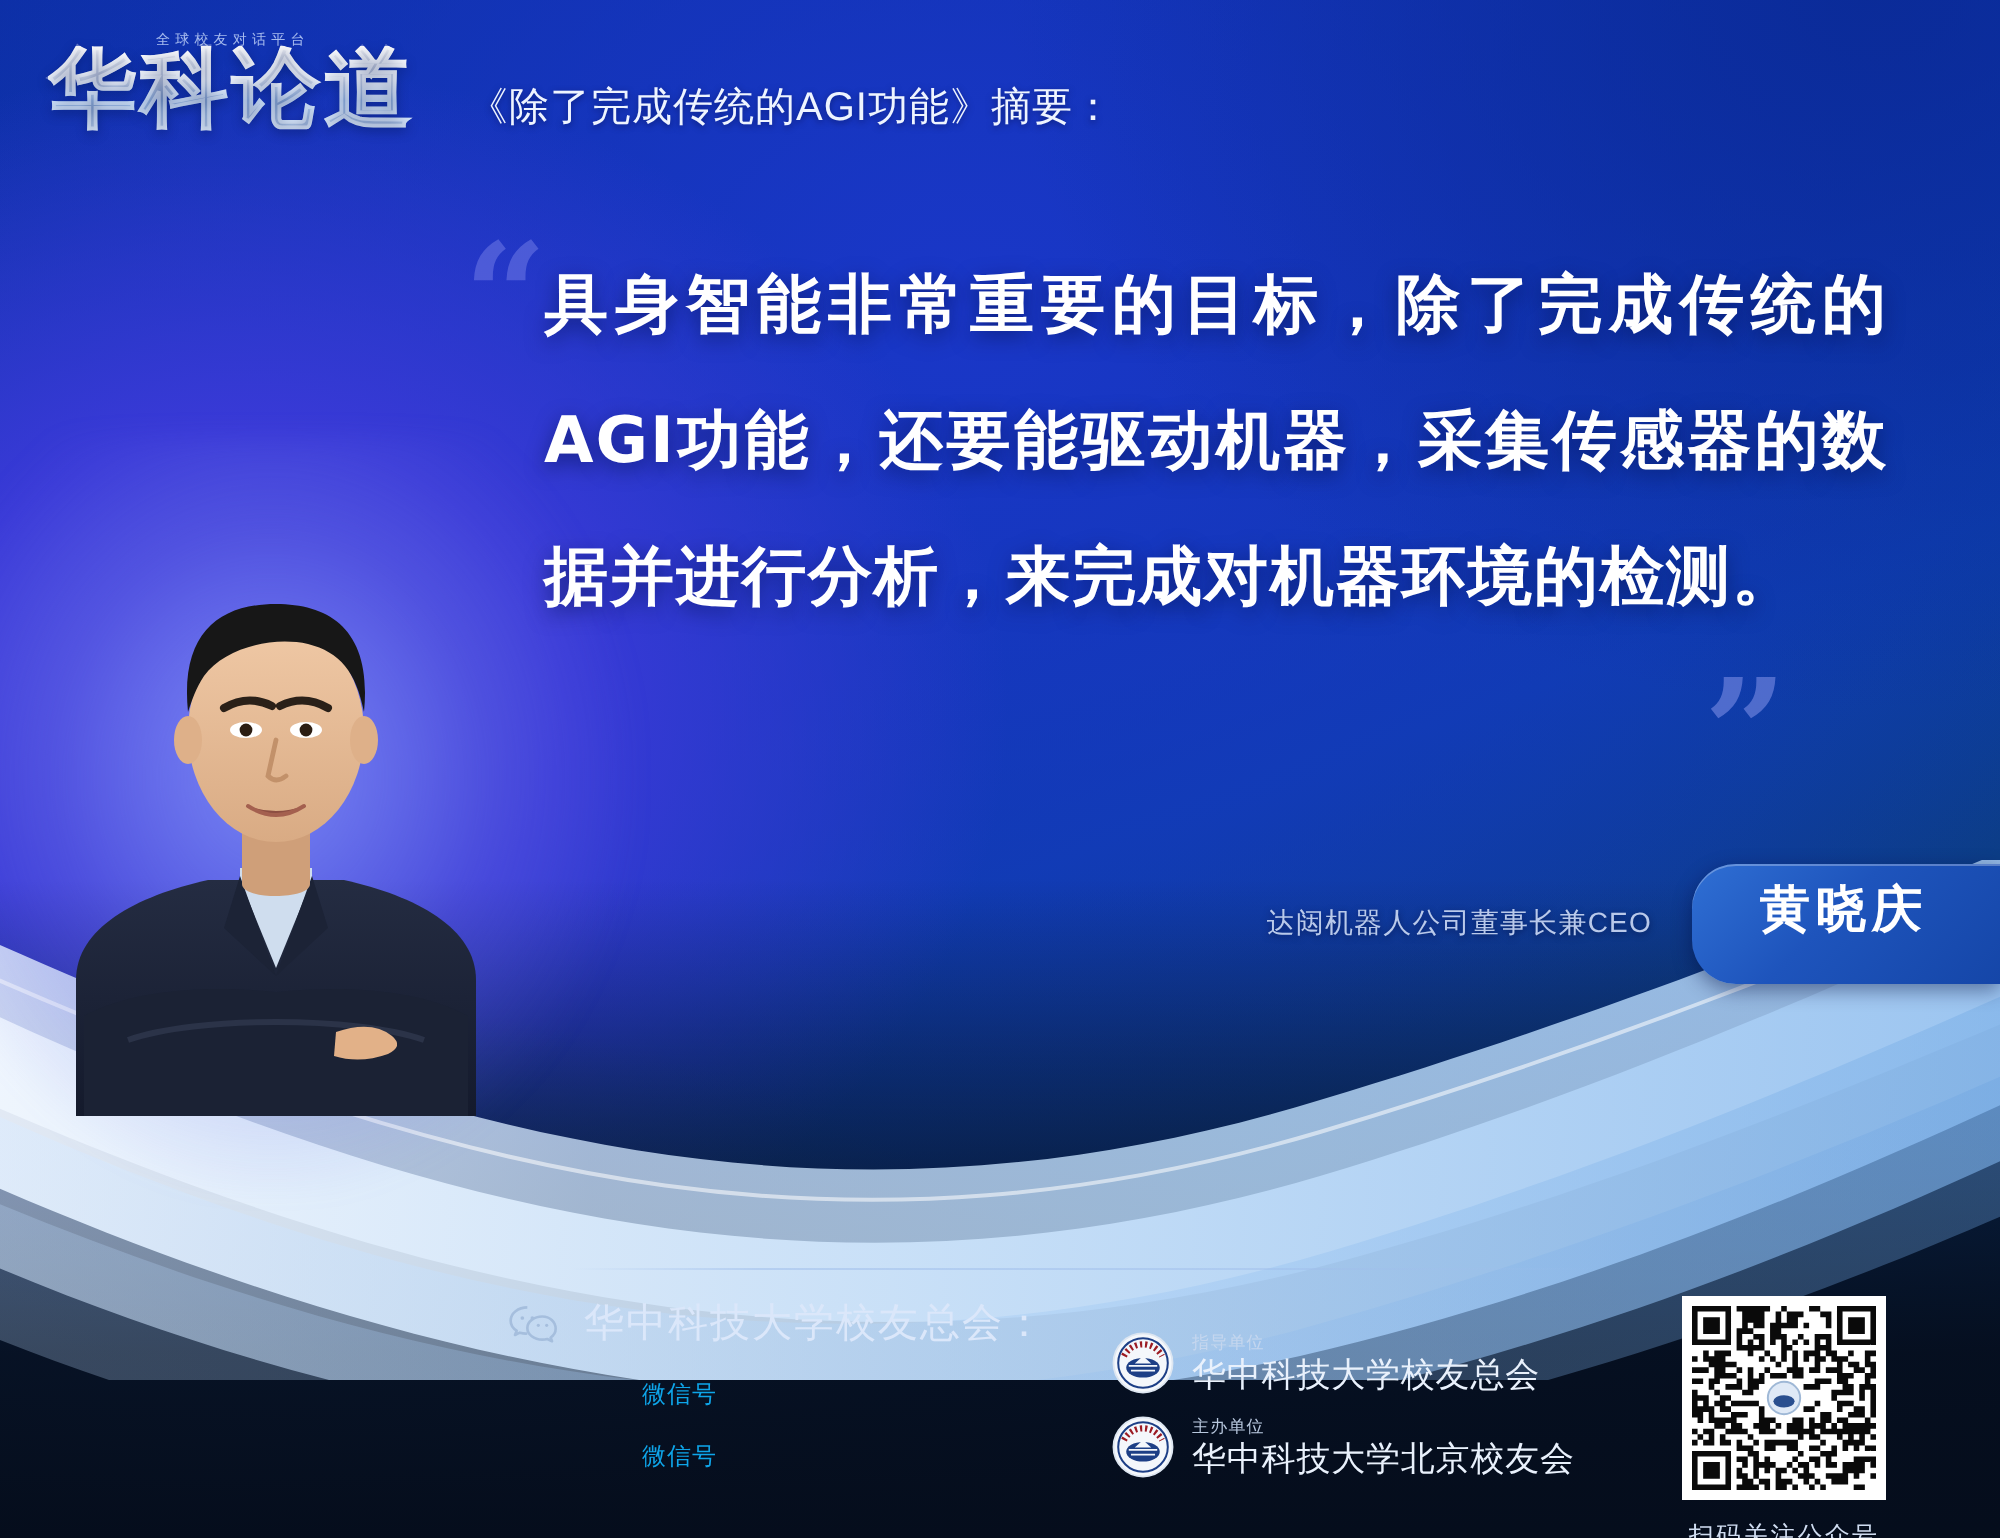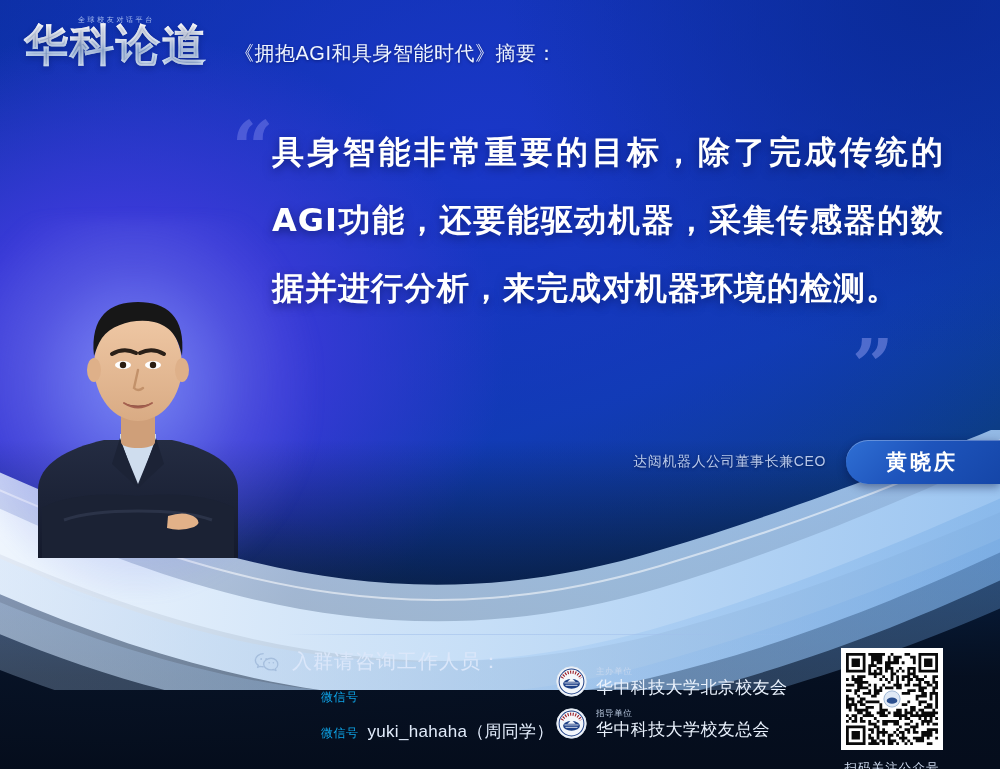--- a/index.html
+++ b/index.html
@@ -96,25 +96,25 @@
   
   .attrib{
     position:absolute;right:0;top:440px;height:44px;display:flex;align-items:center;
   }
   .attrib-role{
     color:#b9c9ea;font-size:14px;letter-spacing:.6px;margin-right:20px;white-space:nowrap;
     text-shadow:0 1px 3px rgba(0,8,40,.5);
   }
   .attrib-name{
     display:flex;align-items:center;justify-content:center;
-    height:44px;padding:0 26px 0 24px;min-width:104px;
+    height:44px;padding:0 26px 16px 24px;min-width:104px;
     border-radius:22px 0 0 22px;
     background:linear-gradient(135deg,#2f6fd4 0%,#1e54bc 45%,#1546a8 100%);
     box-shadow:inset 0 1px 0 rgba(255,255,255,.28), 0 3px 10px rgba(0,12,60,.45);
-    color:#ffffff;font-size:21px;font-weight:bold;letter-spacing:3px;
+    color:#ffffff;font-size:25px;font-weight:bold;letter-spacing:3px;
   }
 
   
   .footer-rule{
     position:absolute;left:286px;top:634px;width:516px;height:1px;
     background:linear-gradient(90deg, rgba(150,180,230,0) 0%, rgba(160,190,235,.55) 18%, rgba(160,190,235,.5) 72%, rgba(150,180,230,0) 100%);
   }
   .footer{position:absolute;left:254px;top:648px;width:540px;}
   .wechat-row{display:flex;align-items:center;gap:12px;}
   .wechat-icon{width:26px;height:20px;flex:0 0 26px;opacity:.72;}
@@ -183,21 +183,21 @@
 
       <path d="M-10,56 C240,166 430,204 660,136 C800,94 925,44 1010,6" fill="none" stroke="#ffffff" stroke-opacity="0.55" stroke-width="2"></path>
     </svg>
   </div>
 
   <div class="header">
     <div class="logo-wrap">
       <div class="logo-tag">全球校友对话平台</div>
       <div class="logo-main">华科论道</div>
     </div>
-    <div class="header-title">《拥抱AGI和具身智能时代》摘要：</div>
+    <div class="header-title">《除了完成传统的AGI功能》摘要：</div>
   </div>
 
   <div class="portrait">
     <div class="glow"></div>
     <svg width="220" height="300" viewBox="0 0 220 300" xmlns="http://www.w3.org/2000/svg">
       <defs>
         <linearGradient id="suit" x1="0" y1="0" x2="0" y2="1">
           <stop offset="0%" stop-color="#242c42"></stop>
             <stop offset="100%" stop-color="#141a2c"></stop>
         </linearGradient>
@@ -262,63 +262,62 @@
   <div class="footer">
     <div class="wechat-row">
       <svg class="wechat-icon" viewBox="0 0 30 24" xmlns="http://www.w3.org/2000/svg">
         <path d="M11,2 C5.5,2 1,5.6 1,10 c0,2.4 1.4,4.6 3.6,6 L3.6,18.6 6.5,17.2 c1.4,0.4 2.9,0.6 4.5,0.5" fill="none" stroke="#9ab4d6" stroke-width="1.6" stroke-linejoin="round"></path>
         <circle cx="8" cy="8.4" r="1.1" fill="#9ab4d6"></circle>
         <circle cx="14" cy="8.4" r="1.1" fill="#9ab4d6"></circle>
         <path d="M20,7.5 c-5,0 -9,3.1 -9,6.9 c0,3.9 4,7 9,7 c1,0 2,-0.1 2.9,-0.4 l2.9,1.3 -0.8,-2.2 c1.8,-1.2 3,-3.1 3,-5.2 C28,10.6 24.4,7.5 20,7.5 Z" fill="none" stroke="#9ab4d6" stroke-width="1.6" stroke-linejoin="round"></path>
         <circle cx="17.6" cy="12.8" r="0.95" fill="#9ab4d6"></circle>
         <circle cx="22.6" cy="12.8" r="0.95" fill="#9ab4d6"></circle>
       </svg>
-      <div class="footer-head">入群请咨询工作人员：</div>
+      <div class="footer-head">华中科技大学校友总会：</div>
     </div>
 
     <div class="contact">
       <span class="lbl">微信号</span>
     </div>
     <div class="contact">
       <span class="lbl">微信号</span>
-      <span class="val">yuki_hahaha（周同学）</span>
     </div>
   </div>
 
   <div class="orgs">
-    <div class="org">
-      <svg class="seal" viewBox="0 0 34 34" xmlns="http://www.w3.org/2000/svg">
-        <circle cx="17" cy="17" r="16.2" fill="#f4f7fb" stroke="#dde6f1" stroke-width="1"></circle>
-        <circle cx="17" cy="17" r="13.6" fill="none" stroke="#1d3f86" stroke-width="1.1"></circle>
-        <path d="M6.6,13.2 A11.6,11.6 0 0 1 27.4,13.2" fill="none" stroke="#9b1b23" stroke-width="3.4" stroke-dasharray="1.2 1.6"></path>
-        <ellipse cx="17" cy="19.6" rx="9.2" ry="5.4" fill="#1d3f86"></ellipse>
-        <path d="M9.2,18.6 h15.6 M10.4,21.2 h13.2" stroke="#f4f7fb" stroke-width="0.9"></path>
-        <path d="M12.5,17.3 l4.5,-4.2 l4.5,4.2 z" fill="#f4f7fb"></path>
-      </svg>
-      <div class="org-txt">
-        <span class="org-kind">主办单位</span>
-        <span class="org-name">华中科技大学北京校友会</span>
-      </div>
-    </div>
-
     <div class="org">
       <svg class="seal" viewBox="0 0 34 34" xmlns="http://www.w3.org/2000/svg">
         <circle cx="17" cy="17" r="16.2" fill="#f4f7fb" stroke="#dde6f1" stroke-width="1"></circle>
         <circle cx="17" cy="17" r="13.6" fill="none" stroke="#1d3f86" stroke-width="1.1"></circle>
         <path d="M17,5.6 a11.4,11.4 0 0 1 0,0.001" fill="none"></path>
         <path d="M6.6,13.2 A11.6,11.6 0 0 1 27.4,13.2" fill="none" stroke="#9b1b23" stroke-width="3.4" stroke-dasharray="1.2 1.6"></path>
         <ellipse cx="17" cy="19.6" rx="9.2" ry="5.4" fill="#1d3f86"></ellipse>
         <path d="M9.2,18.6 h15.6 M10.4,21.2 h13.2" stroke="#f4f7fb" stroke-width="0.9"></path>
         <path d="M12.5,17.3 l4.5,-4.2 l4.5,4.2 z" fill="#f4f7fb"></path>
       </svg>
       <div class="org-txt">
         <span class="org-kind">指导单位</span>
         <span class="org-name">华中科技大学校友总会</span>
       </div>
     </div>
+
+    <div class="org">
+      <svg class="seal" viewBox="0 0 34 34" xmlns="http://www.w3.org/2000/svg">
+        <circle cx="17" cy="17" r="16.2" fill="#f4f7fb" stroke="#dde6f1" stroke-width="1"></circle>
+        <circle cx="17" cy="17" r="13.6" fill="none" stroke="#1d3f86" stroke-width="1.1"></circle>
+        <path d="M6.6,13.2 A11.6,11.6 0 0 1 27.4,13.2" fill="none" stroke="#9b1b23" stroke-width="3.4" stroke-dasharray="1.2 1.6"></path>
+        <ellipse cx="17" cy="19.6" rx="9.2" ry="5.4" fill="#1d3f86"></ellipse>
+        <path d="M9.2,18.6 h15.6 M10.4,21.2 h13.2" stroke="#f4f7fb" stroke-width="0.9"></path>
+        <path d="M12.5,17.3 l4.5,-4.2 l4.5,4.2 z" fill="#f4f7fb"></path>
+      </svg>
+      <div class="org-txt">
+        <span class="org-kind">主办单位</span>
+        <span class="org-name">华中科技大学北京校友会</span>
+      </div>
+    </div>
   </div>
 
   <div class="qr-wrap">
     <div class="qr">
       <svg id="qrsvg" width="92" height="92" viewBox="0 0 33 33" xmlns="http://www.w3.org/2000/svg">
           <path d="M0,0h1v1h-1zM1,0h1v1h-1zM2,0h1v1h-1zM3,0h1v1h-1zM4,0h1v1h-1zM5,0h1v1h-1zM6,0h1v1h-1zM8,0h1v1h-1zM9,0h1v1h-1zM10,0h1v1h-1zM11,0h1v1h-1zM12,0h1v1h-1zM13,0h1v1h-1zM16,0h1v1h-1zM21,0h1v1h-1zM22,0h1v1h-1zM26,0h1v1h-1zM27,0h1v1h-1zM28,0h1v1h-1zM29,0h1v1h-1zM30,0h1v1h-1zM31,0h1v1h-1zM32,0h1v1h-1zM0,1h1v1h-1zM6,1h1v1h-1zM9,1h1v1h-1zM10,1h1v1h-1zM11,1h1v1h-1zM12,1h1v1h-1zM15,1h1v1h-1zM17,1h1v1h-1zM18,1h1v1h-1zM19,1h1v1h-1zM23,1h1v1h-1zM24,1h1v1h-1zM26,1h1v1h-1zM32,1h1v1h-1zM0,2h1v1h-1zM2,2h1v1h-1zM3,2h1v1h-1zM4,2h1v1h-1zM6,2h1v1h-1zM9,2h1v1h-1zM10,2h1v1h-1zM11,2h1v1h-1zM12,2h1v1h-1zM15,2h1v1h-1zM17,2h1v1h-1zM18,2h1v1h-1zM24,2h1v1h-1zM26,2h1v1h-1zM28,2h1v1h-1zM29,2h1v1h-1zM30,2h1v1h-1zM32,2h1v1h-1zM0,3h1v1h-1zM2,3h1v1h-1zM3,3h1v1h-1zM4,3h1v1h-1zM6,3h1v1h-1zM9,3h1v1h-1zM11,3h1v1h-1zM12,3h1v1h-1zM14,3h1v1h-1zM15,3h1v1h-1zM16,3h1v1h-1zM17,3h1v1h-1zM18,3h1v1h-1zM20,3h1v1h-1zM24,3h1v1h-1zM26,3h1v1h-1zM28,3h1v1h-1zM29,3h1v1h-1zM30,3h1v1h-1zM32,3h1v1h-1zM0,4h1v1h-1zM2,4h1v1h-1zM3,4h1v1h-1zM4,4h1v1h-1zM6,4h1v1h-1zM8,4h1v1h-1zM9,4h1v1h-1zM10,4h1v1h-1zM14,4h1v1h-1zM15,4h1v1h-1zM26,4h1v1h-1zM28,4h1v1h-1zM29,4h1v1h-1zM30,4h1v1h-1zM32,4h1v1h-1zM0,5h1v1h-1zM6,5h1v1h-1zM8,5h1v1h-1zM11,5h1v1h-1zM12,5h1v1h-1zM14,5h1v1h-1zM15,5h1v1h-1zM16,5h1v1h-1zM19,5h1v1h-1zM22,5h1v1h-1zM23,5h1v1h-1zM24,5h1v1h-1zM26,5h1v1h-1zM32,5h1v1h-1zM0,6h1v1h-1zM1,6h1v1h-1zM2,6h1v1h-1zM3,6h1v1h-1zM4,6h1v1h-1zM5,6h1v1h-1zM6,6h1v1h-1zM8,6h1v1h-1zM10,6h1v1h-1zM12,6h1v1h-1zM14,6h1v1h-1zM16,6h1v1h-1zM18,6h1v1h-1zM20,6h1v1h-1zM22,6h1v1h-1zM24,6h1v1h-1zM26,6h1v1h-1zM27,6h1v1h-1zM28,6h1v1h-1zM29,6h1v1h-1zM30,6h1v1h-1zM31,6h1v1h-1zM32,6h1v1h-1zM8,7h1v1h-1zM9,7h1v1h-1zM10,7h1v1h-1zM11,7h1v1h-1zM12,7h1v1h-1zM16,7h1v1h-1zM17,7h1v1h-1zM22,7h1v1h-1zM23,7h1v1h-1zM24,7h1v1h-1zM2,8h1v1h-1zM4,8h1v1h-1zM5,8h1v1h-1zM6,8h1v1h-1zM10,8h1v1h-1zM13,8h1v1h-1zM16,8h1v1h-1zM18,8h1v1h-1zM20,8h1v1h-1zM21,8h1v1h-1zM22,8h1v1h-1zM24,8h1v1h-1zM25,8h1v1h-1zM28,8h1v1h-1zM31,8h1v1h-1zM32,8h1v1h-1zM0,9h1v1h-1zM2,9h1v1h-1zM3,9h1v1h-1zM4,9h1v1h-1zM5,9h1v1h-1zM12,9h1v1h-1zM14,9h1v1h-1zM16,9h1v1h-1zM18,9h1v1h-1zM20,9h1v1h-1zM22,9h1v1h-1zM23,9h1v1h-1zM25,9h1v1h-1zM26,9h1v1h-1zM27,9h1v1h-1zM31,9h1v1h-1zM3,10h1v1h-1zM4,10h1v1h-1zM5,10h1v1h-1zM6,10h1v1h-1zM7,10h1v1h-1zM15,10h1v1h-1zM18,10h1v1h-1zM22,10h1v1h-1zM26,10h1v1h-1zM28,10h1v1h-1zM29,10h1v1h-1zM31,10h1v1h-1zM32,10h1v1h-1zM0,11h1v1h-1zM1,11h1v1h-1zM2,11h1v1h-1zM4,11h1v1h-1zM5,11h1v1h-1zM8,11h1v1h-1zM10,11h1v1h-1zM13,11h1v1h-1zM17,11h1v1h-1zM18,11h1v1h-1zM19,11h1v1h-1zM21,11h1v1h-1zM22,11h1v1h-1zM24,11h1v1h-1zM25,11h1v1h-1zM26,11h1v1h-1zM29,11h1v1h-1zM30,11h1v1h-1zM32,11h1v1h-1zM4,12h1v1h-1zM5,12h1v1h-1zM6,12h1v1h-1zM7,12h1v1h-1zM10,12h1v1h-1zM12,12h1v1h-1zM14,12h1v1h-1zM15,12h1v1h-1zM16,12h1v1h-1zM18,12h1v1h-1zM19,12h1v1h-1zM26,12h1v1h-1zM27,12h1v1h-1zM28,12h1v1h-1zM31,12h1v1h-1zM32,12h1v1h-1zM0,13h1v1h-1zM1,13h1v1h-1zM3,13h1v1h-1zM4,13h1v1h-1zM8,13h1v1h-1zM10,13h1v1h-1zM11,13h1v1h-1zM12,13h1v1h-1zM22,13h1v1h-1zM23,13h1v1h-1zM24,13h1v1h-1zM26,13h1v1h-1zM27,13h1v1h-1zM31,13h1v1h-1zM3,14h1v1h-1zM6,14h1v1h-1zM7,14h1v1h-1zM8,14h1v1h-1zM10,14h1v1h-1zM11,14h1v1h-1zM20,14h1v1h-1zM21,14h1v1h-1zM22,14h1v1h-1zM27,14h1v1h-1zM28,14h1v1h-1zM30,14h1v1h-1zM31,14h1v1h-1zM32,14h1v1h-1zM0,15h1v1h-1zM4,15h1v1h-1zM9,15h1v1h-1zM10,15h1v1h-1zM25,15h1v1h-1zM26,15h1v1h-1zM27,15h1v1h-1zM28,15h1v1h-1zM30,15h1v1h-1zM32,15h1v1h-1zM0,16h1v1h-1zM1,16h1v1h-1zM2,16h1v1h-1zM5,16h1v1h-1zM6,16h1v1h-1zM25,16h1v1h-1zM30,16h1v1h-1zM32,16h1v1h-1zM0,17h1v1h-1zM2,17h1v1h-1zM4,17h1v1h-1zM5,17h1v1h-1zM7,17h1v1h-1zM8,17h1v1h-1zM9,17h1v1h-1zM10,17h1v1h-1zM11,17h1v1h-1zM22,17h1v1h-1zM26,17h1v1h-1zM27,17h1v1h-1zM28,17h1v1h-1zM32,17h1v1h-1zM0,18h1v1h-1zM1,18h1v1h-1zM2,18h1v1h-1zM3,18h1v1h-1zM5,18h1v1h-1zM6,18h1v1h-1zM12,18h1v1h-1zM20,18h1v1h-1zM21,18h1v1h-1zM26,18h1v1h-1zM29,18h1v1h-1zM30,18h1v1h-1zM32,18h1v1h-1zM0,19h1v1h-1zM1,19h1v1h-1zM3,19h1v1h-1zM7,19h1v1h-1zM8,19h1v1h-1zM9,19h1v1h-1zM12,19h1v1h-1zM23,19h1v1h-1zM24,19h1v1h-1zM28,19h1v1h-1zM29,19h1v1h-1zM30,19h1v1h-1zM32,19h1v1h-1zM1,20h1v1h-1zM3,20h1v1h-1zM4,20h1v1h-1zM5,20h1v1h-1zM6,20h1v1h-1zM7,20h1v1h-1zM12,20h1v1h-1zM13,20h1v1h-1zM14,20h1v1h-1zM18,20h1v1h-1zM19,20h1v1h-1zM21,20h1v1h-1zM23,20h1v1h-1zM24,20h1v1h-1zM26,20h1v1h-1zM27,20h1v1h-1zM31,20h1v1h-1zM4,21h1v1h-1zM5,21h1v1h-1zM7,21h1v1h-1zM8,21h1v1h-1zM11,21h1v1h-1zM12,21h1v1h-1zM13,21h1v1h-1zM15,21h1v1h-1zM17,21h1v1h-1zM18,21h1v1h-1zM19,21h1v1h-1zM21,21h1v1h-1zM22,21h1v1h-1zM23,21h1v1h-1zM25,21h1v1h-1zM27,21h1v1h-1zM28,21h1v1h-1zM29,21h1v1h-1zM30,21h1v1h-1zM31,21h1v1h-1zM32,21h1v1h-1zM0,22h1v1h-1zM2,22h1v1h-1zM3,22h1v1h-1zM6,22h1v1h-1zM7,22h1v1h-1zM8,22h1v1h-1zM9,22h1v1h-1zM12,22h1v1h-1zM13,22h1v1h-1zM14,22h1v1h-1zM17,22h1v1h-1zM18,22h1v1h-1zM19,22h1v1h-1zM20,22h1v1h-1zM21,22h1v1h-1zM23,22h1v1h-1zM24,22h1v1h-1zM25,22h1v1h-1zM26,22h1v1h-1zM27,22h1v1h-1zM28,22h1v1h-1zM29,22h1v1h-1zM30,22h1v1h-1zM31,22h1v1h-1zM1,23h1v1h-1zM3,23h1v1h-1zM5,23h1v1h-1zM10,23h1v1h-1zM19,23h1v1h-1zM21,23h1v1h-1zM22,23h1v1h-1zM26,23h1v1h-1zM28,23h1v1h-1zM30,23h1v1h-1zM32,23h1v1h-1zM0,24h1v1h-1zM2,24h1v1h-1zM3,24h1v1h-1zM5,24h1v1h-1zM6,24h1v1h-1zM8,24h1v1h-1zM11,24h1v1h-1zM13,24h1v1h-1zM14,24h1v1h-1zM15,24h1v1h-1zM16,24h1v1h-1zM17,24h1v1h-1zM18,24h1v1h-1zM23,24h1v1h-1zM27,24h1v1h-1zM28,24h1v1h-1zM29,24h1v1h-1zM30,24h1v1h-1zM8,25h1v1h-1zM9,25h1v1h-1zM10,25h1v1h-1zM13,25h1v1h-1zM14,25h1v1h-1zM17,25h1v1h-1zM18,25h1v1h-1zM21,25h1v1h-1zM22,25h1v1h-1zM25,25h1v1h-1zM27,25h1v1h-1zM29,25h1v1h-1zM31,25h1v1h-1zM32,25h1v1h-1zM0,26h1v1h-1zM1,26h1v1h-1zM2,26h1v1h-1zM3,26h1v1h-1zM4,26h1v1h-1zM5,26h1v1h-1zM6,26h1v1h-1zM10,26h1v1h-1zM11,26h1v1h-1zM19,26h1v1h-1zM23,26h1v1h-1zM24,26h1v1h-1zM25,26h1v1h-1zM0,27h1v1h-1zM6,27h1v1h-1zM8,27h1v1h-1zM9,27h1v1h-1zM11,27h1v1h-1zM13,27h1v1h-1zM18,27h1v1h-1zM21,27h1v1h-1zM22,27h1v1h-1zM24,27h1v1h-1zM29,27h1v1h-1zM30,27h1v1h-1zM31,27h1v1h-1zM32,27h1v1h-1zM0,28h1v1h-1zM2,28h1v1h-1zM3,28h1v1h-1zM4,28h1v1h-1zM6,28h1v1h-1zM9,28h1v1h-1zM11,28h1v1h-1zM12,28h1v1h-1zM13,28h1v1h-1zM14,28h1v1h-1zM17,28h1v1h-1zM19,28h1v1h-1zM20,28h1v1h-1zM22,28h1v1h-1zM24,28h1v1h-1zM25,28h1v1h-1zM27,28h1v1h-1zM28,28h1v1h-1zM29,28h1v1h-1zM30,28h1v1h-1zM32,28h1v1h-1zM0,29h1v1h-1zM2,29h1v1h-1zM3,29h1v1h-1zM4,29h1v1h-1zM6,29h1v1h-1zM8,29h1v1h-1zM11,29h1v1h-1zM13,29h1v1h-1zM15,29h1v1h-1zM16,29h1v1h-1zM18,29h1v1h-1zM20,29h1v1h-1zM27,29h1v1h-1zM28,29h1v1h-1zM29,29h1v1h-1zM30,29h1v1h-1zM0,30h1v1h-1zM2,30h1v1h-1zM3,30h1v1h-1zM4,30h1v1h-1zM6,30h1v1h-1zM8,30h1v1h-1zM9,30h1v1h-1zM11,30h1v1h-1zM15,30h1v1h-1zM19,30h1v1h-1zM20,30h1v1h-1zM21,30h1v1h-1zM24,30h1v1h-1zM25,30h1v1h-1zM26,30h1v1h-1zM27,30h1v1h-1zM29,30h1v1h-1zM32,30h1v1h-1zM0,31h1v1h-1zM6,31h1v1h-1zM9,31h1v1h-1zM10,31h1v1h-1zM12,31h1v1h-1zM13,31h1v1h-1zM15,31h1v1h-1zM16,31h1v1h-1zM17,31h1v1h-1zM20,31h1v1h-1zM22,31h1v1h-1zM25,31h1v1h-1zM26,31h1v1h-1zM27,31h1v1h-1zM0,32h1v1h-1zM1,32h1v1h-1zM2,32h1v1h-1zM3,32h1v1h-1zM4,32h1v1h-1zM5,32h1v1h-1zM6,32h1v1h-1zM8,32h1v1h-1zM9,32h1v1h-1zM10,32h1v1h-1zM11,32h1v1h-1zM13,32h1v1h-1zM15,32h1v1h-1zM16,32h1v1h-1zM18,32h1v1h-1zM21,32h1v1h-1zM23,32h1v1h-1zM29,32h1v1h-1zM30,32h1v1h-1z" fill="#0a0a0a"></path>
           <circle cx="16.5" cy="16.5" r="2.9" fill="#dfe9f6" stroke="#9fb8d6" stroke-width="0.35"></circle>
           <ellipse cx="16.5" cy="17.1" rx="1.9" ry="1.1" fill="#2a4f8f"></ellipse>
         </svg>
     </div>

